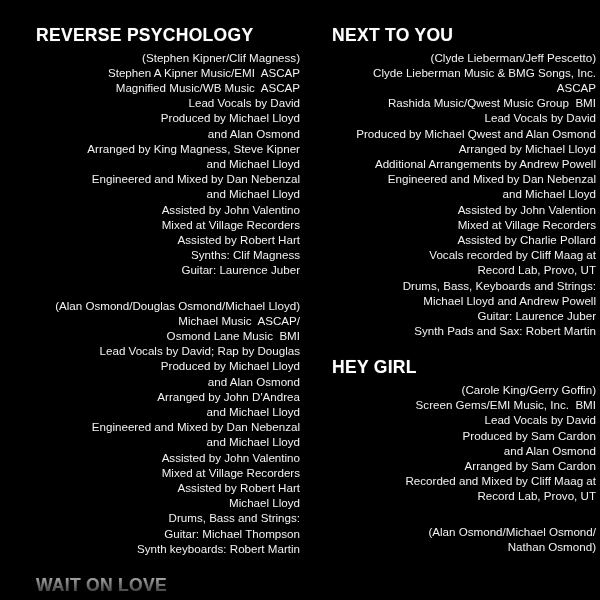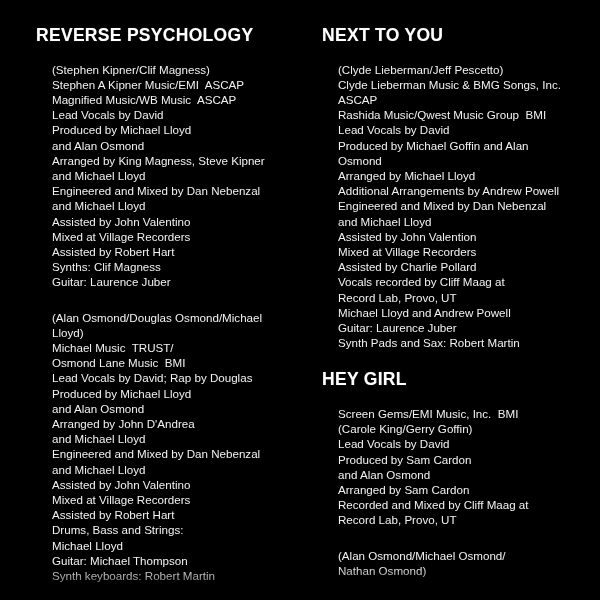--- a/index.html
+++ b/index.html
@@ -15,21 +15,21 @@
     overflow: hidden;
   }
   .liner {
     position: relative;
     width: 600px;
     height: 600px;
     box-sizing: border-box;
     padding: 26px 18px 0 36px;
     display: flex;
     flex-direction: row;
-    gap: 18px;
+    gap: 28px;
   }
   .column {
     width: 268px;
     flex: 0 0 268px;
   }
   .track {
     margin-bottom: 20px;
   }
   .track:last-child {
     margin-bottom: 0;
@@ -37,23 +37,24 @@
   .track-title {
     font-size: 17.5px;
     font-weight: bold;
     letter-spacing: 0.3px;
     line-height: 1.12;
     margin: 0 0 3px 0;
     color: #ffffff;
     text-shadow: 0 0 1px rgba(255,255,255,0.35);
   }
   .credit-list {
-    margin: 16px;
+    margin: 4px;
     padding: 0;
     list-style: none;
+    text-align: right;
   }
   .credit-line {
     font-size: 11.6px;
     line-height: 15.2px;
     color: #f2f2f2;
     white-space: pre-wrap;
   }
   .fade-bottom {
     position: absolute;
     left: 0;
@@ -88,34 +89,34 @@
         <li class="credit-line">Mixed at Village Recorders</li>
         <li class="credit-line">Assisted by Robert Hart</li>
         <li class="credit-line">Synths: Clif Magness</li>
         <li class="credit-line">Guitar: Laurence Juber</li>
       </ul>
     </div>
 
     <div class="track">
       <ul class="credit-list">
         <li class="credit-line">(Alan Osmond/Douglas Osmond/Michael Lloyd)</li>
-        <li class="credit-line">Michael Music  TRUST/</li>
+        <li class="credit-line">Michael Music  ASCAP/</li>
         <li class="credit-line">Osmond Lane Music  BMI</li>
         <li class="credit-line">Lead Vocals by David; Rap by Douglas</li>
         <li class="credit-line">Produced by Michael Lloyd</li>
         <li class="credit-line">and Alan Osmond</li>
         <li class="credit-line">Arranged by John D'Andrea</li>
         <li class="credit-line">and Michael Lloyd</li>
         <li class="credit-line">Engineered and Mixed by Dan Nebenzal</li>
         <li class="credit-line">and Michael Lloyd</li>
         <li class="credit-line">Assisted by John Valentino</li>
         <li class="credit-line">Mixed at Village Recorders</li>
         <li class="credit-line">Assisted by Robert Hart</li>
+        <li class="credit-line">Michael Lloyd</li>
         <li class="credit-line">Drums, Bass and Strings:</li>
-        <li class="credit-line">Michael Lloyd</li>
         <li class="credit-line">Guitar: Michael Thompson</li>
         <li class="credit-line">Synth keyboards: Robert Martin</li>
       </ul>
     </div>
 
     <div class="track">
       <h2 class="track-title">WAIT ON LOVE</h2>
 
     </div>
 
@@ -123,41 +124,42 @@
 
   <div class="column">
 
     <div class="track">
       <h2 class="track-title">NEXT TO YOU</h2>
       <ul class="credit-list">
         <li class="credit-line">(Clyde Lieberman/Jeff Pescetto)</li>
         <li class="credit-line">Clyde Lieberman Music &amp; BMG Songs, Inc.  ASCAP</li>
         <li class="credit-line">Rashida Music/Qwest Music Group  BMI</li>
         <li class="credit-line">Lead Vocals by David</li>
-        <li class="credit-line">Produced by Michael Goffin and Alan Osmond</li>
+        <li class="credit-line">Produced by Michael Qwest and Alan Osmond</li>
         <li class="credit-line">Arranged by Michael Lloyd</li>
         <li class="credit-line">Additional Arrangements by Andrew Powell</li>
         <li class="credit-line">Engineered and Mixed by Dan Nebenzal</li>
         <li class="credit-line">and Michael Lloyd</li>
         <li class="credit-line">Assisted by John Valention</li>
         <li class="credit-line">Mixed at Village Recorders</li>
         <li class="credit-line">Assisted by Charlie Pollard</li>
         <li class="credit-line">Vocals recorded by Cliff Maag at</li>
         <li class="credit-line">Record Lab, Provo, UT</li>
+        <li class="credit-line">Drums, Bass, Keyboards and Strings:</li>
         <li class="credit-line">Michael Lloyd and Andrew Powell</li>
         <li class="credit-line">Guitar: Laurence Juber</li>
         <li class="credit-line">Synth Pads and Sax: Robert Martin</li>
       </ul>
     </div>
 
     <div class="track">
       <h2 class="track-title">HEY GIRL</h2>
       <ul class="credit-list">
+        <li class="credit-line">(Carole King/Gerry Goffin)</li>
         <li class="credit-line">Screen Gems/EMI Music, Inc.  BMI</li>
-        <li class="credit-line">(Carole King/Gerry Goffin)</li>
         <li class="credit-line">Lead Vocals by David</li>
         <li class="credit-line">Produced by Sam Cardon</li>
         <li class="credit-line">and Alan Osmond</li>
         <li class="credit-line">Arranged by Sam Cardon</li>
         <li class="credit-line">Recorded and Mixed by Cliff Maag at</li>
         <li class="credit-line">Record Lab, Provo, UT</li>
       </ul>
     </div>
 
     <div class="track">

